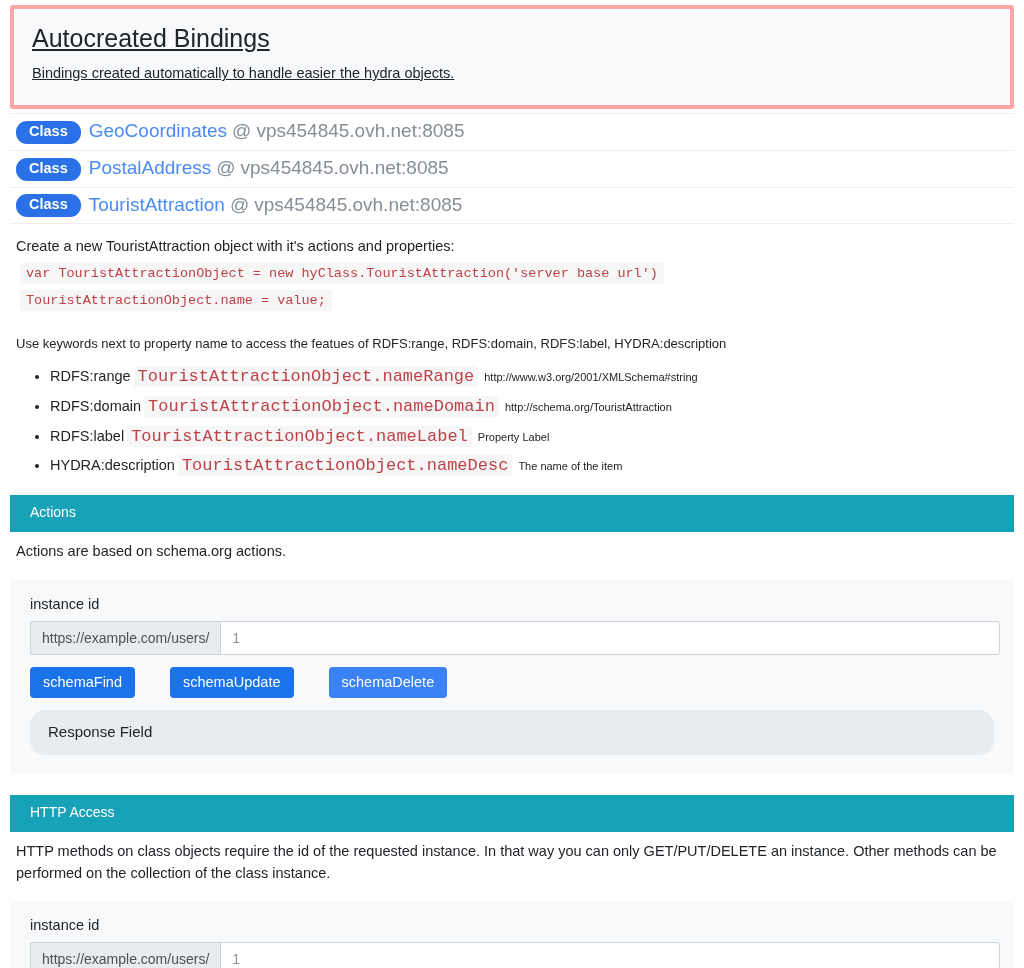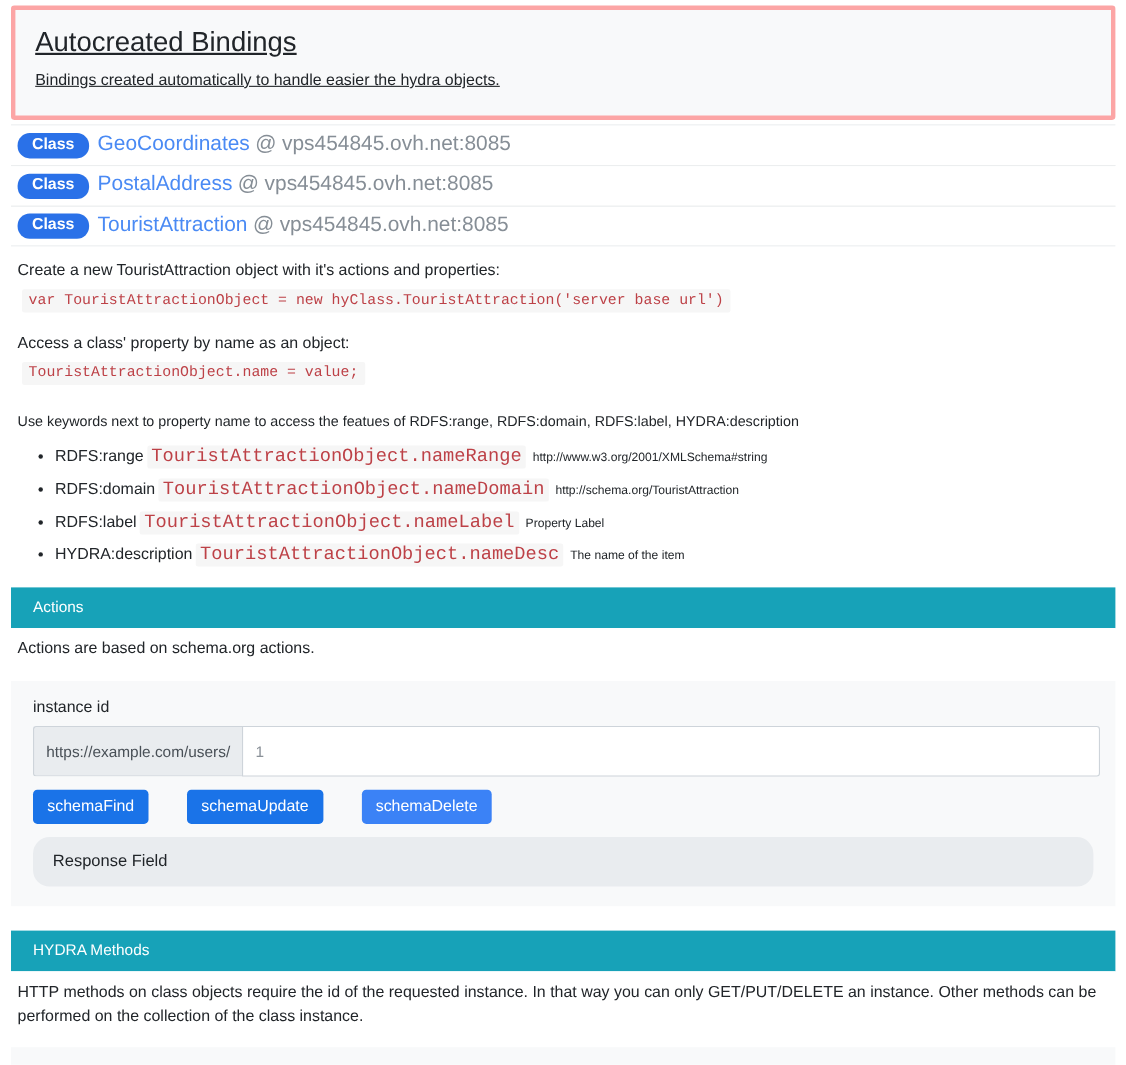--- a/index.html
+++ b/index.html
@@ -157,21 +157,21 @@
     font-size: 14.5px;
     color: #212529;
     margin: 0 0 9px 0;
   }
 
   
   .input-group {
     display: flex;
     align-items: stretch;
     width: 970px;
-    height: 46px;
+    height: 34px;
     margin-bottom: 12px;
   }
   .input-addon {
     background: #e9ecef;
     border: 1px solid #ced4da;
     border-right: none;
     border-radius: 3px 0 0 3px;
     color: #495057;
     font-size: 14px;
     padding: 0 11px;
@@ -255,21 +255,20 @@
       <a class="class-link" href="#">TouristAttraction</a>
       <span class="class-host">@</span>
       <span class="class-host">vps454845.ovh.net:8085</span>
     </div>
   </div>
 
   <div class="doc-body">
     <p class="doc-p">Create a new TouristAttraction object with it's actions and properties:</p>
     <div><code class="code-block">var TouristAttractionObject = new hyClass.TouristAttraction('server base url')</code></div>
 
-    <p class="doc-p">Access a class' property by name as an object:</p>
     <div><code class="code-block">TouristAttractionObject.name = value;</code></div>
 
     <p class="keywords-p">Use keywords next to property name to access the featues of RDFS:range, RDFS:domain, RDFS:label, HYDRA:description</p>
 
     <ul class="kw-list">
       <li>
         <span>RDFS:range</span><code class="kw-code">TouristAttractionObject.nameRange</code><span class="kw-note">http://www.w3.org/2001/XMLSchema#string</span>
       </li>
       <li>
         <span>RDFS:domain</span><code class="kw-code">TouristAttractionObject.nameDomain</code><span class="kw-note">http://schema.org/TouristAttraction</span>
@@ -301,21 +300,21 @@
         <button class="btn faded">schemaDelete</button>
       </div>
 
       <div class="response-field">Response Field</div>
     </div>
   </div>
 
   <div class="spacer-white"></div>
 
   <div class="section">
-    <div class="section-header">HYDRA Methods</div>
+    <div class="section-header">HTTP Access</div>
     <p class="section-intro">HTTP methods on class objects require the id of the requested instance. In that way you can only GET/PUT/DELETE an instance. Other methods can be performed on the collection of the class instance.</p>
 
     <div class="panel">
       <div class="panel-label">instance id</div>
 
       <div class="input-group">
         <span class="input-addon">https://example.com/users/</span>
         <input class="input-field" type="text" placeholder="1" style="">
       </div>
 

